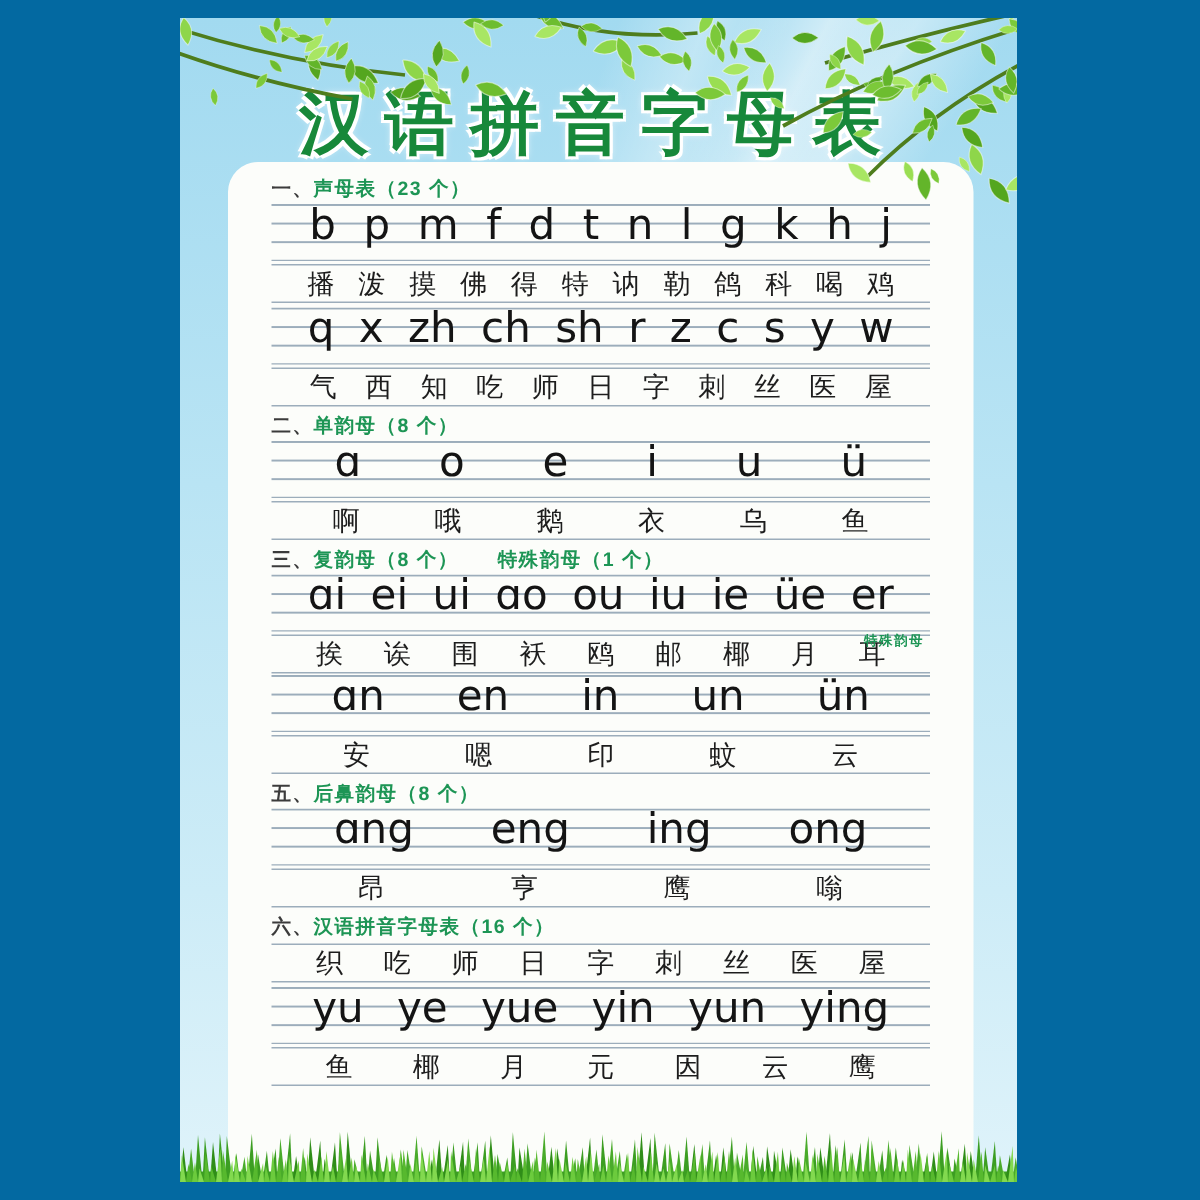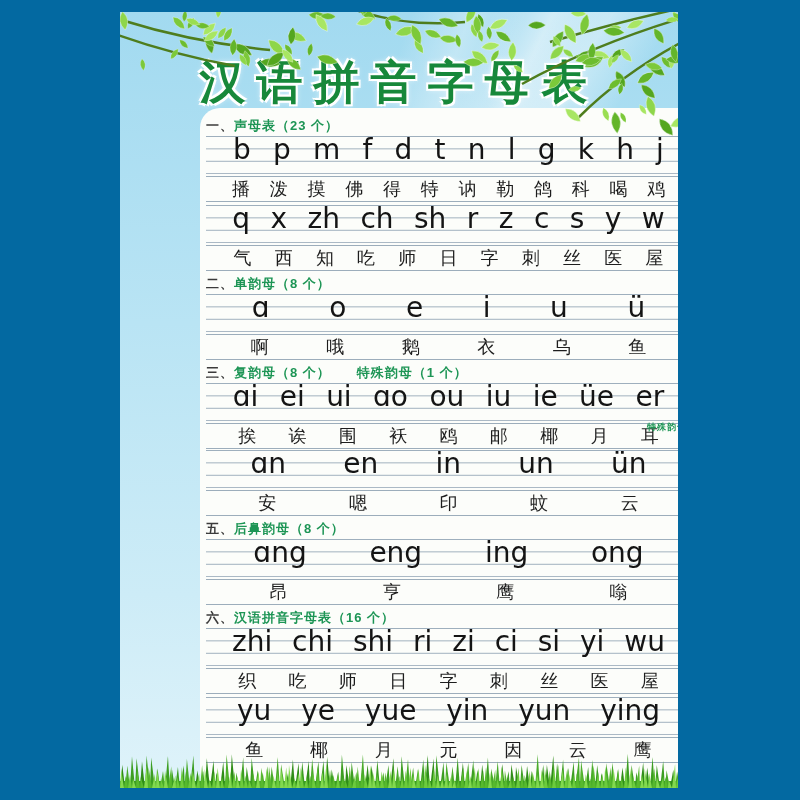--- a/index.html
+++ b/index.html
@@ -16,21 +16,21 @@
   .ray2{right:130px;transform:rotate(20deg);opacity:.65;}
   .ray3{right:-30px;transform:rotate(33deg);opacity:.8;}
   .poster-title{
     position:absolute;top:40px;left:0;right:0;z-index:2;text-align:center;white-space:nowrap;
     font-size:46px;font-weight:bold;letter-spacing:11px;color:var(--title-green,#17883a);
     text-shadow:2px 2px 0 #fff,-2px 2px 0 #fff,2px -2px 0 #fff,-2px -2px 0 #fff,0 0 6px #ffffff;
   }
   .panel{
     position:absolute;left:32px;top:96px;width:497px;height:674px;box-sizing:border-box;
     background:var(--panel-white,#fcfdfa);border-radius:20px 20px 12px 12px;
-    padding:9px 6px 0;z-index:2;margin-left:48px;
+    padding:9px 29px 0;z-index:2;
   }
   .sec-h{font-size:13px;line-height:18px;font-weight:bold;margin-top:4px;letter-spacing:1px;}
   .sec-h.first{margin-top:0;}
   .sec-h .idx{color:#3b3b3b;}
   .sec-h .nm,.sec-h .cnt{color:var(--header-green,#1d9555);}
   .sec-h .extra{margin-left:26px;}
   .staff{
     position:relative;height:38px;margin-top:1px;
     background-image:linear-gradient(to bottom,var(--line,#9cadbb) 0,var(--line,#9cadbb) 1px,rgba(0,0,0,0) 1px);
     background-size:100% 12.4px;
@@ -197,31 +197,20 @@
       <div class="hanzi-row">
           <span class="cell">昂</span>
           <span class="cell">亨</span>
           <span class="cell">鹰</span>
           <span class="cell">嗡</span>
         </div>
 
       <div class="sec-h">
         <span class="idx">六、</span><span class="nm">汉语拼音字母表</span><span class="cnt">（16 个）</span>
       </div>
-      <div class="staff">
-          <span class="cell">zhi</span>
-          <span class="cell">chi</span>
-          <span class="cell">shi</span>
-          <span class="cell">ri</span>
-          <span class="cell">zi</span>
-          <span class="cell">ci</span>
-          <span class="cell">si</span>
-          <span class="cell">yi</span>
-          <span class="cell">wu</span>
-        </div>
       <div class="hanzi-row">
           <span class="cell">织</span>
           <span class="cell">吃</span>
           <span class="cell">师</span>
           <span class="cell">日</span>
           <span class="cell">字</span>
           <span class="cell">刺</span>
           <span class="cell">丝</span>
           <span class="cell">医</span>
           <span class="cell">屋</span>

